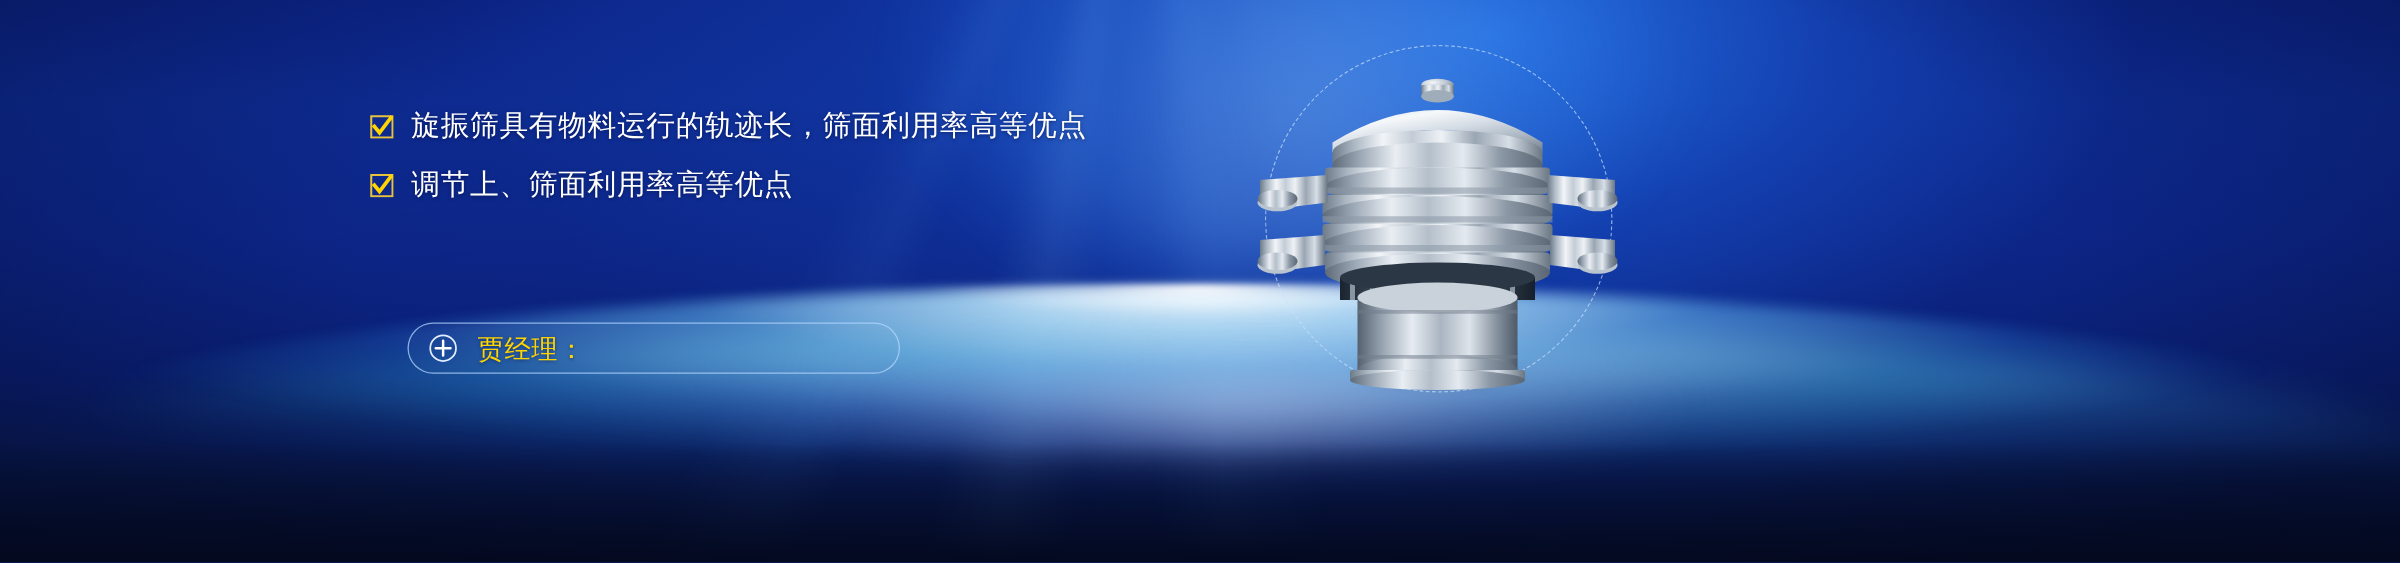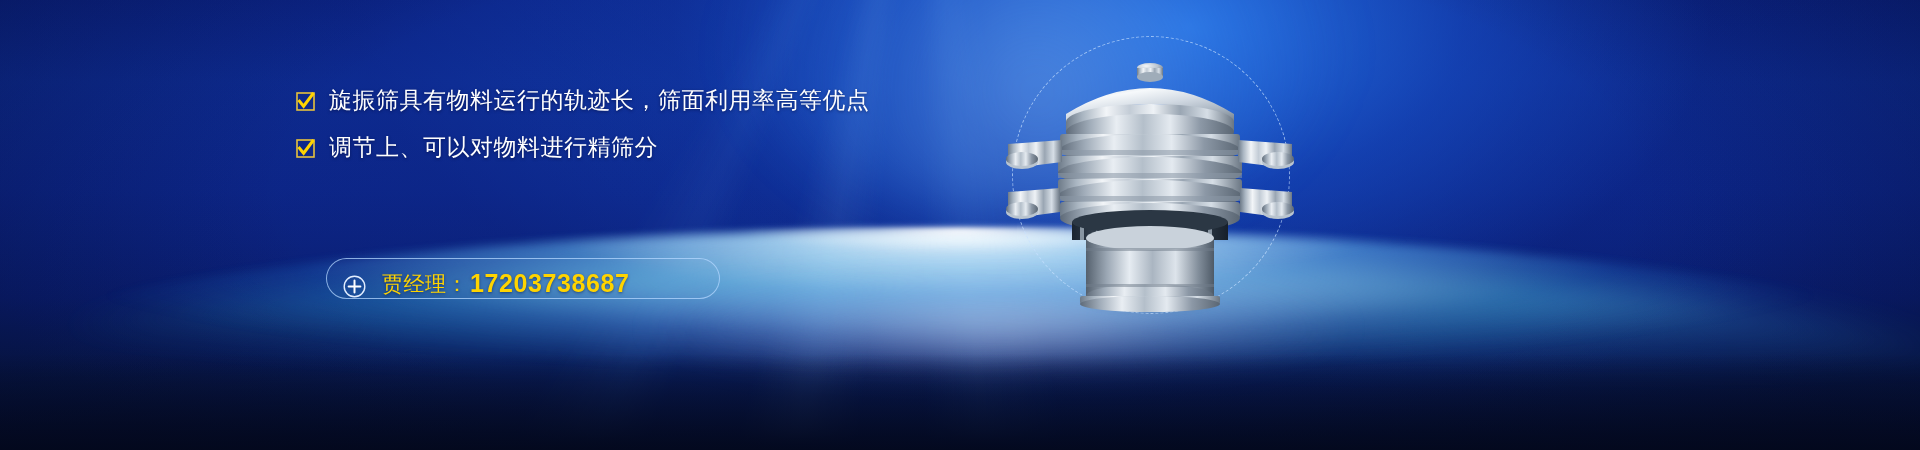--- a/index.html
+++ b/index.html
@@ -191,21 +191,21 @@
   
   .contact-pill {
     position: absolute;
     left: 326px;
     top: 258px;
     width: 394px;
     height: 41px;
     border: 1px solid rgba(180,215,255,0.75);
     border-radius: 21px;
     display: flex;
-    align-items: flex-end;
+    align-items: center;
     box-sizing: border-box;
     padding-left: 16px;
     background: rgba(255,255,255,0.02);
   }
   .plus-icon {
     flex: 0 0 auto;
     width: 23px;
     height: 23px;
     margin-right: 16px;
   }
@@ -404,30 +404,29 @@
       <span class="bullet-text">旋振筛具有物料运行的轨迹长，筛面利用率高等优点</span>
     </div>
 
     <div class="bullet">
       <span class="check-icon">
         <svg viewBox="0 0 19 19" width="19" height="19" xmlns="http://www.w3.org/2000/svg">
           <rect x="1" y="1" width="17" height="17" fill="none" stroke="#e8c23c" stroke-width="1.6"></rect>
           <path d="M3.5 9.2 L7.6 14.2 L16.6 2.2" fill="none" stroke="#ffd400" stroke-width="3" stroke-linecap="square"></path>
         </svg>
       </span>
-      <span class="bullet-text">调节上、可以对物料进行精筛分</span>
+      <span class="bullet-text">调节上、筛面利用率高等优点</span>
     </div>
 
 
   </div>
 
   <div class="contact-pill">
     <span class="plus-icon">
       <svg viewBox="0 0 23 23" width="23" height="23" xmlns="http://www.w3.org/2000/svg">
         <circle cx="11.5" cy="11.5" r="10.3" fill="none" stroke="#e2eeff" stroke-width="1.4"></circle>
         <path d="M11.5 5.6 V17.4 M5.6 11.5 H17.4" stroke="#ffffff" stroke-width="2" stroke-linecap="round"></path>
       </svg>
     </span>
     <span class="contact-name">贾经理：</span>
-    <span class="contact-phone">17203738687</span>
   </div>
 
 </div>
 
 </body></html>

